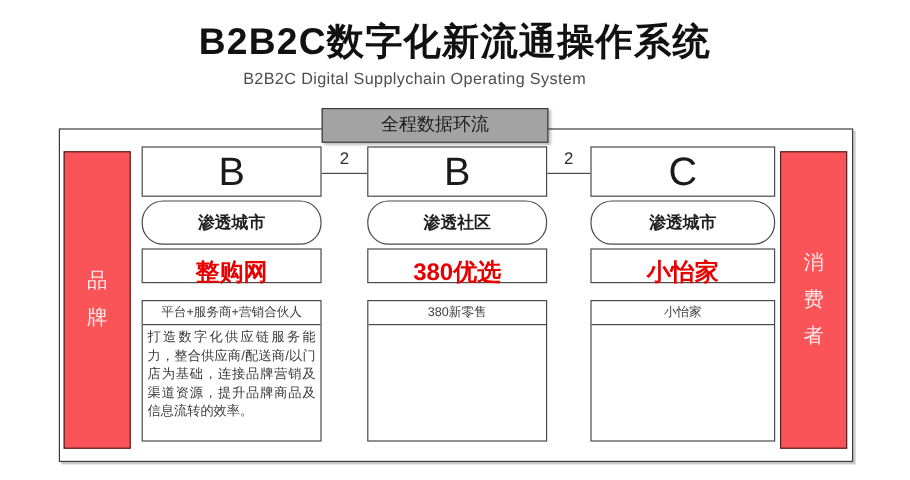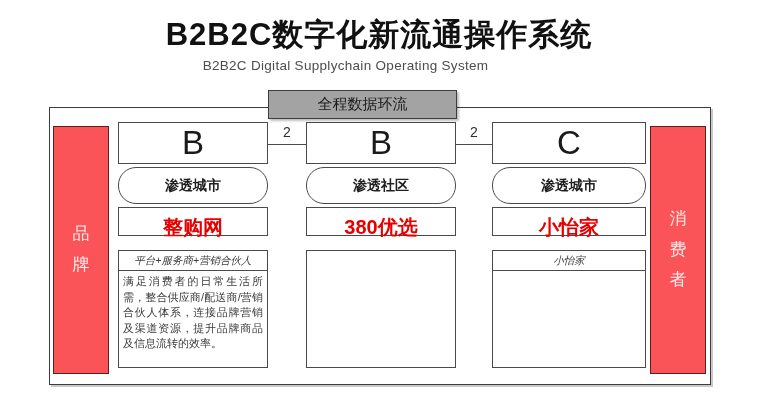--- a/index.html
+++ b/index.html
@@ -56,21 +56,21 @@
   .col-0{left:118px;width:150px;}
   .col-1{left:306px;width:150px;}
   .col-2{left:492px;width:154px;}
   .cell.letter{top:122px;height:42px;font-size:33px;font-weight:400;color:#1a1a1a;line-height:40px;}
   .cell.target{top:167px;height:37px;font-size:14px;font-weight:700;color:#1f1f1f;line-height:35px;border-radius:18px;}
   .cell.brand{top:207px;height:29px;font-size:20px;font-weight:700;color:#e60000;line-height:38px;}
   .cell.detail{top:250px;height:118px;}
   .sub-label{
     height:19px;line-height:19px;border-bottom:1px solid #4a4a4a;
     font-size:10.5px;color:#3d3d3d;text-align:center;
-    overflow:hidden;white-space:nowrap;font-style:italic;
+    overflow:hidden;white-space:nowrap;
   }
   .desc{
     padding:3px 4px 0 4px;font-size:11px;line-height:1.42;color:#3a3a3a;
     text-align:justify;text-justify:inter-character;
   }
 
   
   .gap-0{left:268px;width:38px;}
   .gap-1{left:456px;width:36px;}
   .conn-count{
@@ -96,30 +96,31 @@
 </div>
 <div class="abs rail right">
   <div class="rail-text">消费者</div>
 </div>
 
 <div class="abs cell letter col-0">B</div>
 <div class="abs cell target col-0">渗透城市</div>
 <div class="abs cell brand col-0">整购网</div>
 <div class="abs cell detail col-0">
   <div class="sub-label">平台+服务商+营销合伙人</div>
-  <div class="desc">满足消费者的日常生活所需，整合供应商/配送商/营销合伙人体系，连接品牌营销及渠道资源，提升品牌商品及信息流转的效率。</div>
+  <div class="desc">打造数字化供应链服务能力，整合供应商/配送商/以门店为基础，连接品牌营销及渠道资源，提升品牌商品及信息流转的效率。</div>
 </div>
 
 <div class="abs conn-count gap-0">2</div>
 <div class="abs conn-label gap-0">系统打通</div>
 
 <div class="abs cell letter col-1">B</div>
 <div class="abs cell target col-1">渗透社区</div>
 <div class="abs cell brand col-1">380优选</div>
 <div class="abs cell detail col-1">
+  <div class="sub-label">380新零售</div>
 </div>
 
 <div class="abs conn-count gap-1">2</div>
 <div class="abs conn-label gap-1">系统打通</div>
 
 <div class="abs cell letter col-2">C</div>
 <div class="abs cell target col-2">渗透城市</div>
 <div class="abs cell brand col-2">小怡家</div>
 <div class="abs cell detail col-2">
   <div class="sub-label">小怡家</div>

